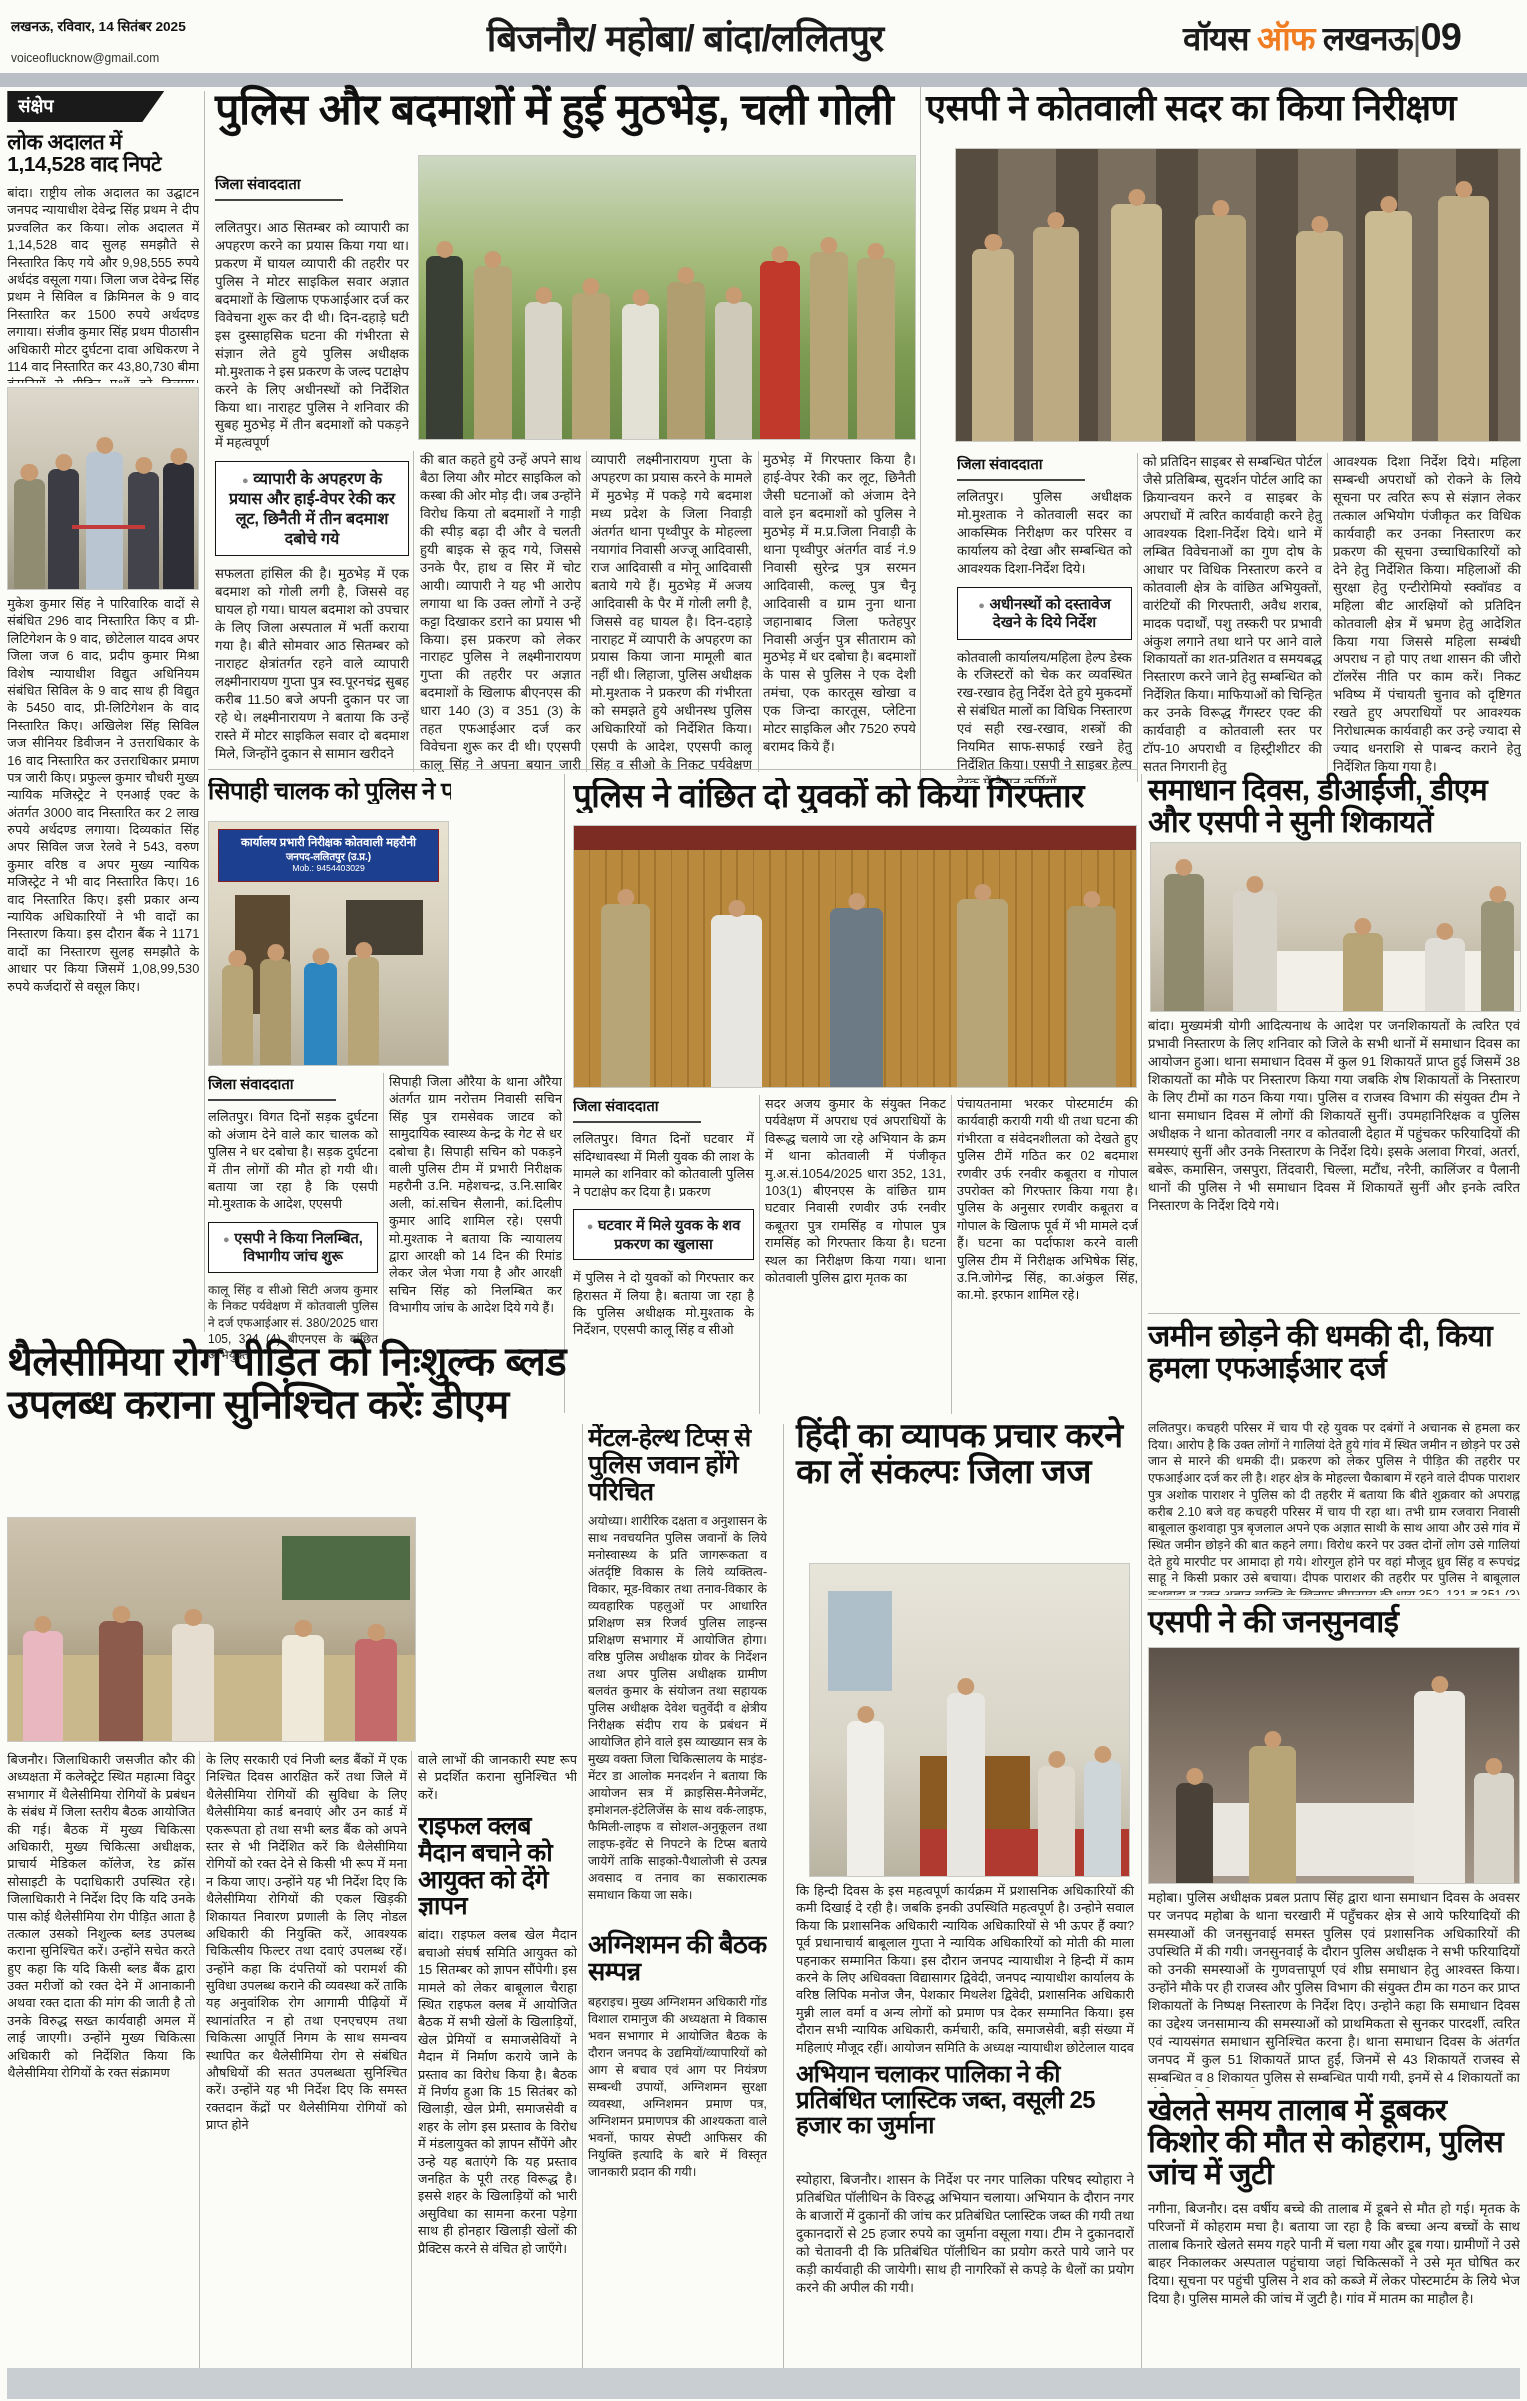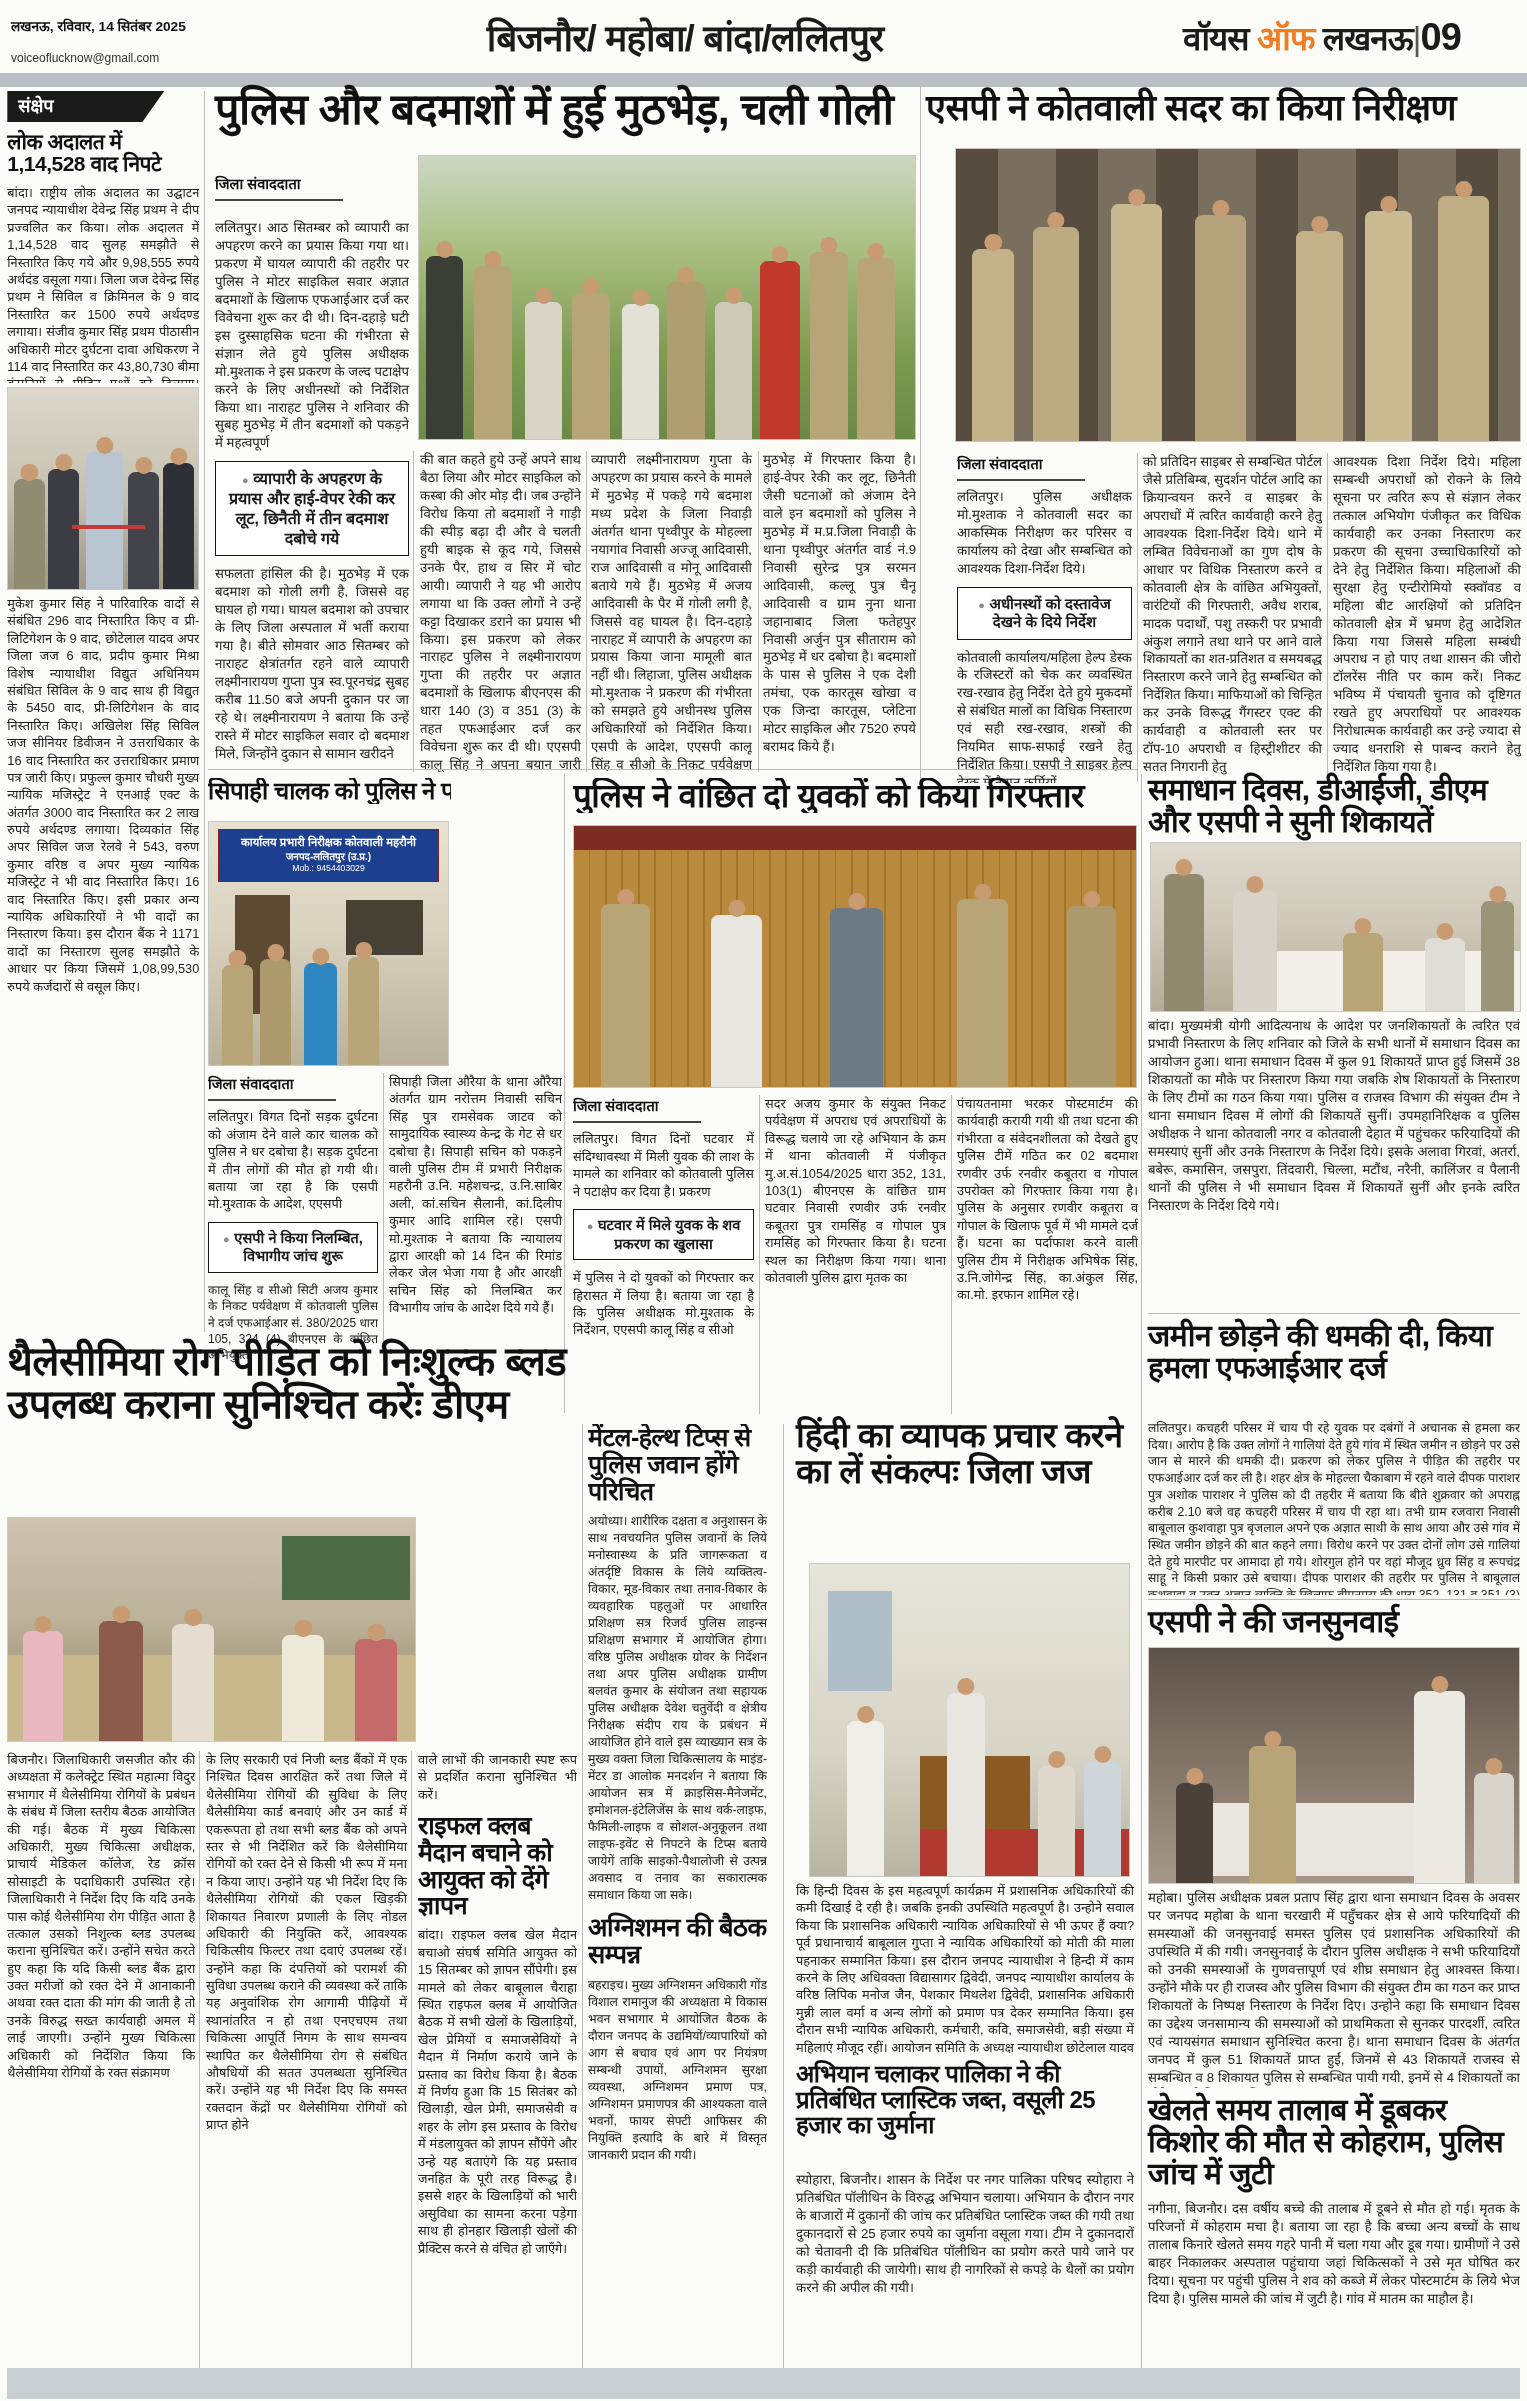--- a/index.html
+++ b/index.html
@@ -190,21 +190,21 @@
   <div style="font-size:12.8px;line-height:1.36;text-align:justify">वाले लाभों की जानकारी स्पष्ट रूप से प्रदर्शित कराना सुनिश्चित भी करें।</div>
   <div class="hl" style="position:static;font-size:25px;margin:9px 0 7.3px">राइफल क्लब मैदान बचाने को आयुक्त को देंगे ज्ञापन</div>
   <div style="font-size:12.8px;line-height:1.36;text-align:justify">बांदा। राइफल क्लब खेल मैदान बचाओ संघर्ष समिति आयुक्त को 15 सितम्बर को ज्ञापन सौंपेगी। इस मामले को लेकर बाबूलाल चैराहा स्थित राइफल क्लब में आयोजित बैठक में सभी खेलों के खिलाड़ियों, खेल प्रेमियों व समाजसेवियों ने मैदान में निर्माण कराये जाने के प्रस्ताव का विरोध किया है। बैठक में निर्णय हुआ कि 15 सितंबर को खिलाड़ी, खेल प्रेमी, समाजसेवी व शहर के लोग इस प्रस्ताव के विरोध में मंडलायुक्त को ज्ञापन सौंपेंगे और उन्हे यह बताएंगे कि यह प्रस्ताव जनहित के पूरी तरह विरूद्ध है। इससे शहर के खिलाड़ियों को भारी असुविधा का सामना करना पड़ेगा साथ ही होनहार खिलाड़ी खेलों की प्रैक्टिस करने से वंचित हो जाएँगे।</div>
 </div>
 <div class="vrule" style="left:199px;top:1751px;height:639px"></div>
 <div class="vrule" style="left:411px;top:1751px;height:639px"></div>
 
 <div class="abs" style="left:588px;top:1424px;width:179px;height:966px;overflow:hidden">
   <div class="hl" style="position:static;font-size:25px;margin-bottom:9px">मेंटल-हेल्थ टिप्स से पुलिस जवान होंगे परिचित</div>
   <div style="font-size:12.3px;line-height:1.38;text-align:justify">अयोध्या। शारीरिक दक्षता व अनुशासन के साथ नवचयनित पुलिस जवानों के लिये मनोस्वास्थ्य के प्रति जागरूकता व अंतर्दृष्टि विकास के लिये व्यक्तित्व-विकार, मूड-विकार तथा तनाव-विकार के व्यवहारिक पहलुओं पर आधारित प्रशिक्षण सत्र रिजर्व पुलिस लाइन्स प्रशिक्षण सभागार में आयोजित होगा। वरिष्ठ पुलिस अधीक्षक ग्रोवर के निर्देशन तथा अपर पुलिस अधीक्षक ग्रामीण बलवंत कुमार के संयोजन तथा सहायक पुलिस अधीक्षक देवेश चतुर्वेदी व क्षेत्रीय निरीक्षक संदीप राय के प्रबंधन में आयोजित होने वाले इस व्याख्यान सत्र के मुख्य वक्ता जिला चिकित्सालय के माइंड-मेंटर डा आलोक मनदर्शन ने बताया कि आयोजन सत्र में क्राइसिस-मैनेजमेंट, इमोशनल-इंटेलिजेंस के साथ वर्क-लाइफ, फैमिली-लाइफ व सोशल-अनुकूलन तथा लाइफ-इवेंट से निपटने के टिप्स बताये जायेगें ताकि साइको-पैथालोजी से उत्पन्न अवसाद व तनाव का सकारात्मक समाधान किया जा सके।</div>
-  <div class="hl" style="position:static;font-size:25.6px;margin:10px 0 9px">अग्निशमन की बैठक सम्पन्न</div>
+  <div class="hl" style="position:static;font-size:25.6px;margin:27px 0 9px">अग्निशमन की बैठक सम्पन्न</div>
   <div style="font-size:12.3px;line-height:1.38;text-align:justify">बहराइच। मुख्य अग्निशमन अधिकारी गोंड विशाल रामानुज की अध्यक्षता मे विकास भवन सभागार मे आयोजित बैठक के दौरान जनपद के उद्यमियों/व्यापारियों को आग से बचाव एवं आग पर नियंत्रण सम्बन्धी उपायों, अग्निशमन सुरक्षा व्यवस्था, अग्निशमन प्रमाण पत्र, अग्निशमन प्रमाणपत्र की आश्यकता वाले भवनों, फायर सेफ्टी आफिसर की नियुक्ति इत्यादि के बारे में विस्तृत जानकारी प्रदान की गयी।</div>
 </div>
 <div class="vrule" style="left:582px;top:1424px;height:966px"></div>
 <div class="vrule" style="left:783px;top:1424px;height:966px"></div>
 
 <div class="hl" style="left:796px;top:1417px;width:340px;font-size:34px">हिंदी का व्यापक प्रचार करने का लें संकल्पः जिला जज</div>
 <div class="photo" style="left:809px;top:1563px;width:321px;height:314px;background:linear-gradient(#e7e4da 0%,#d8d4c6 60%,#b9b4a2 100%)">
   <span class="abs" style="left:18px;top:27px;width:64px;height:100px;background:#aebfca"></span>
   <span class="abs" style="left:110px;top:192px;width:110px;height:91px;background:#8a5a22"></span>
   <span class="abs" style="left:110px;top:265px;right:0;height:49px;background:#b03a30"></span>

